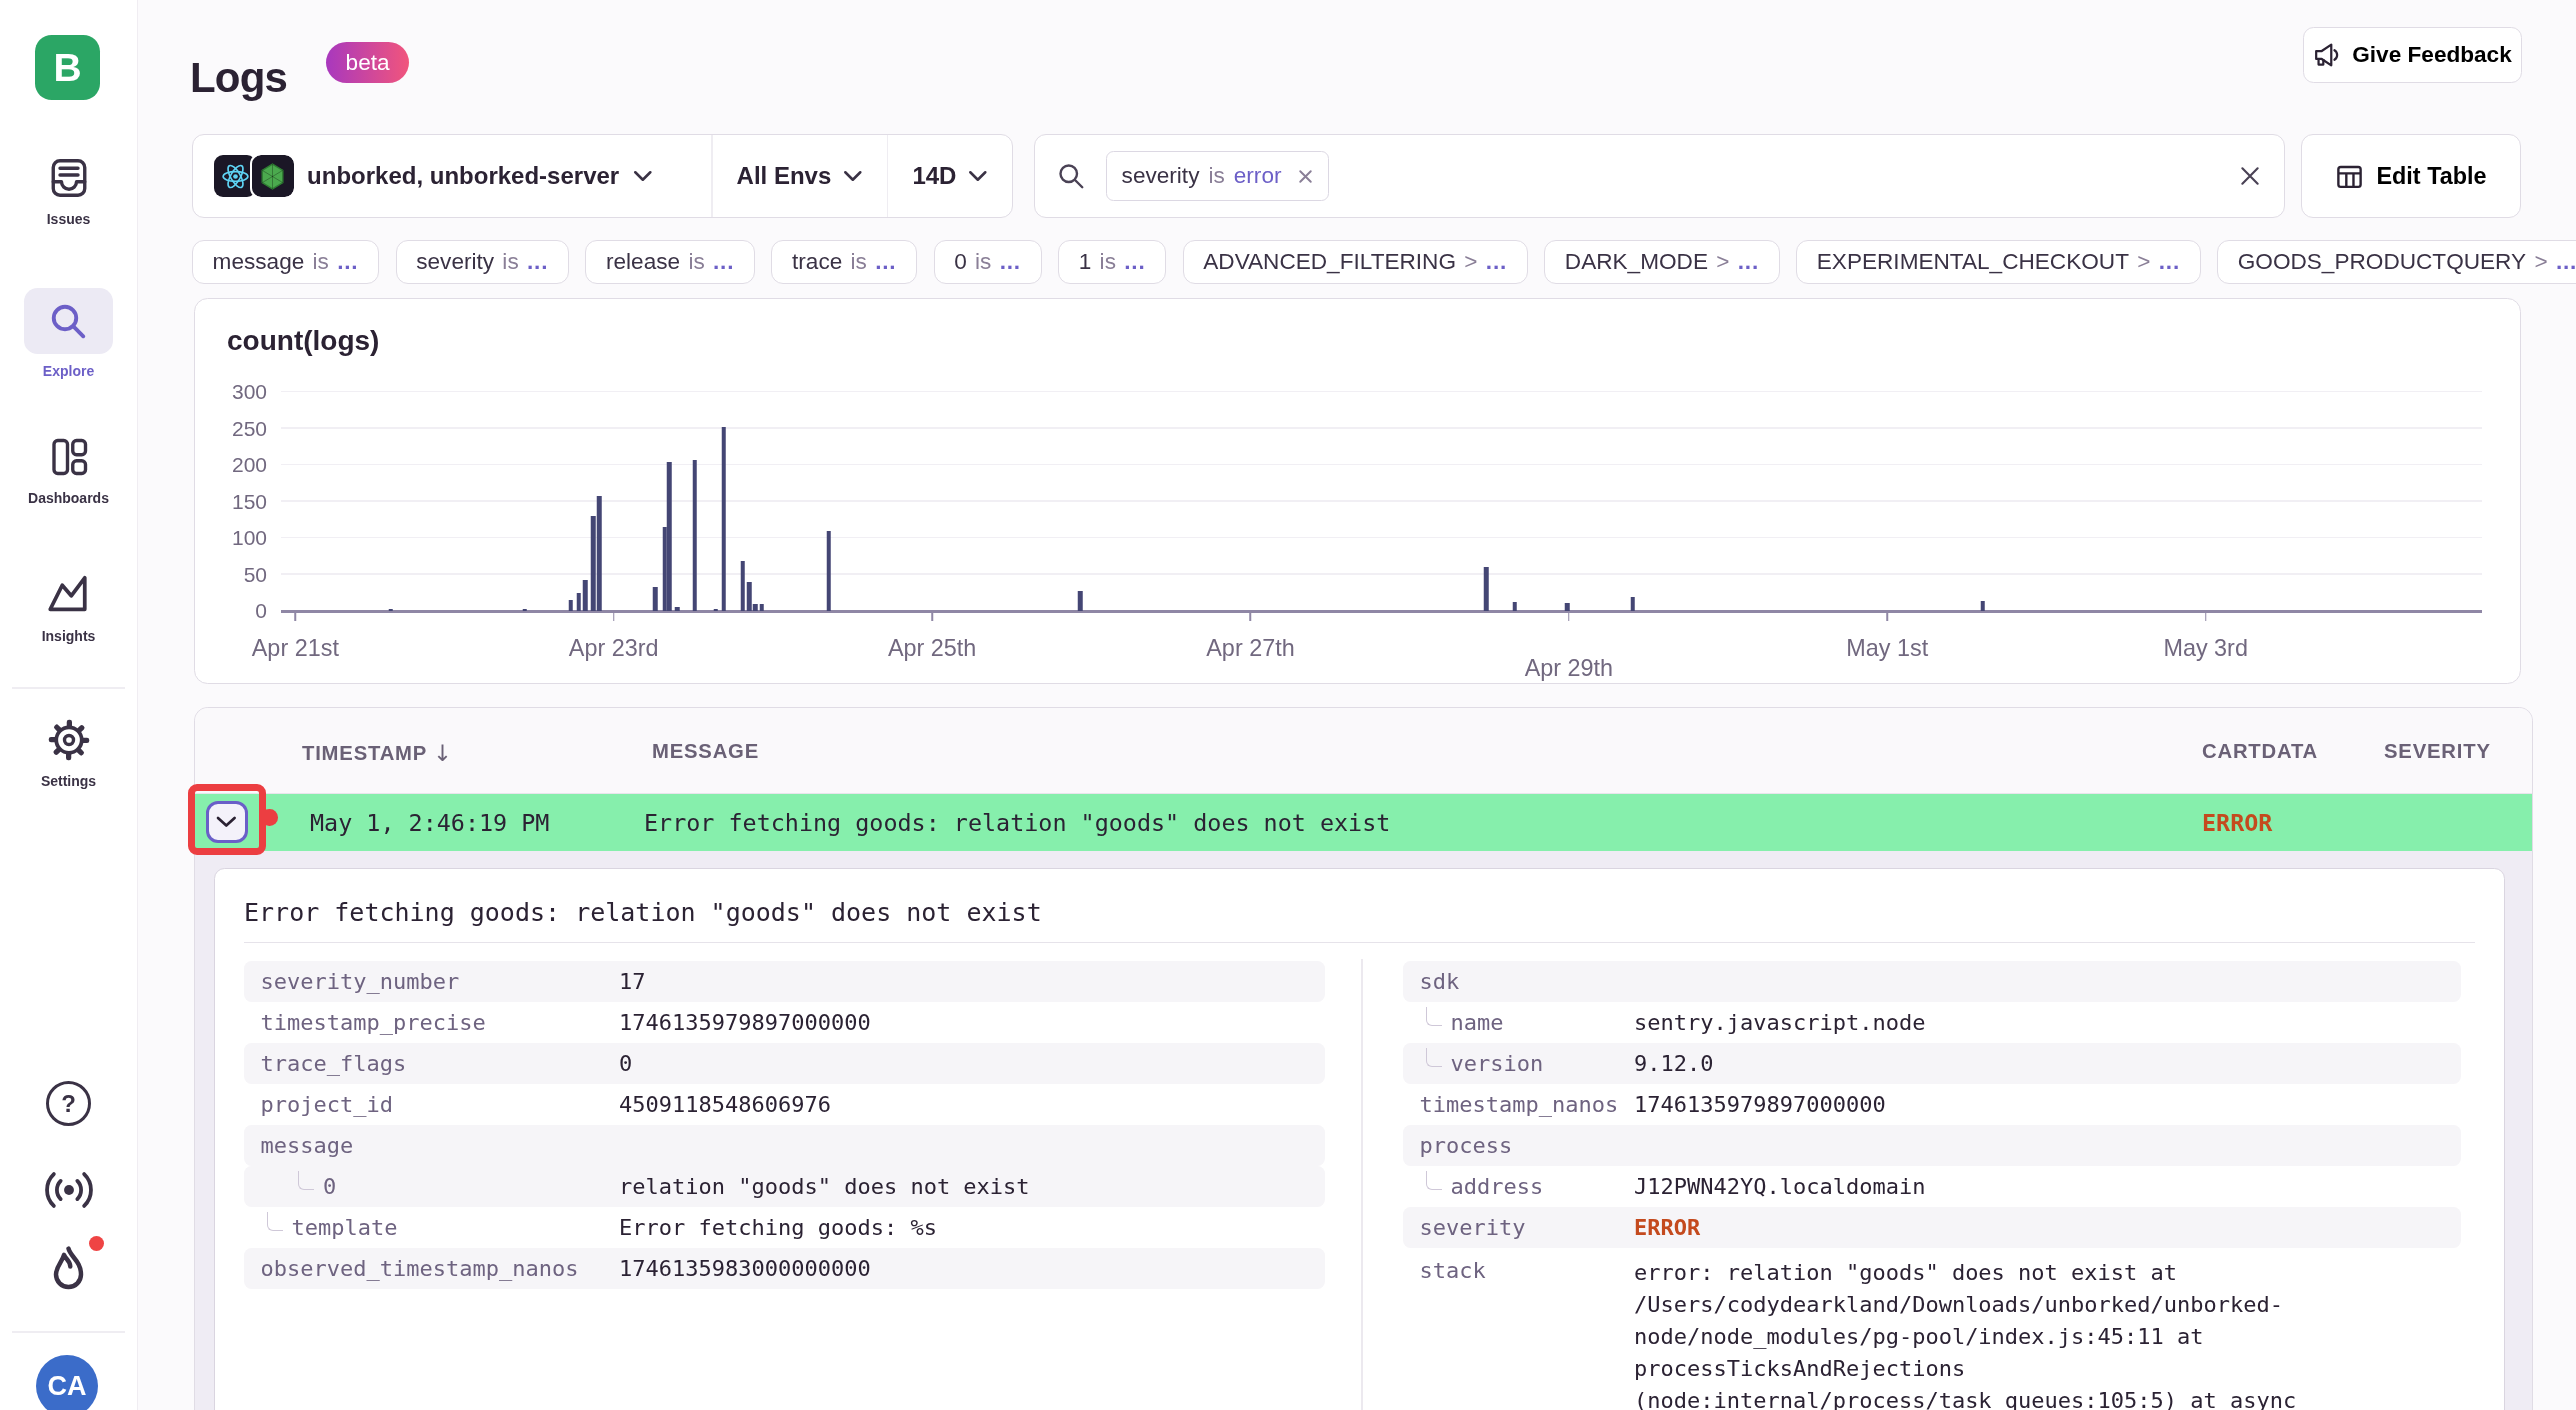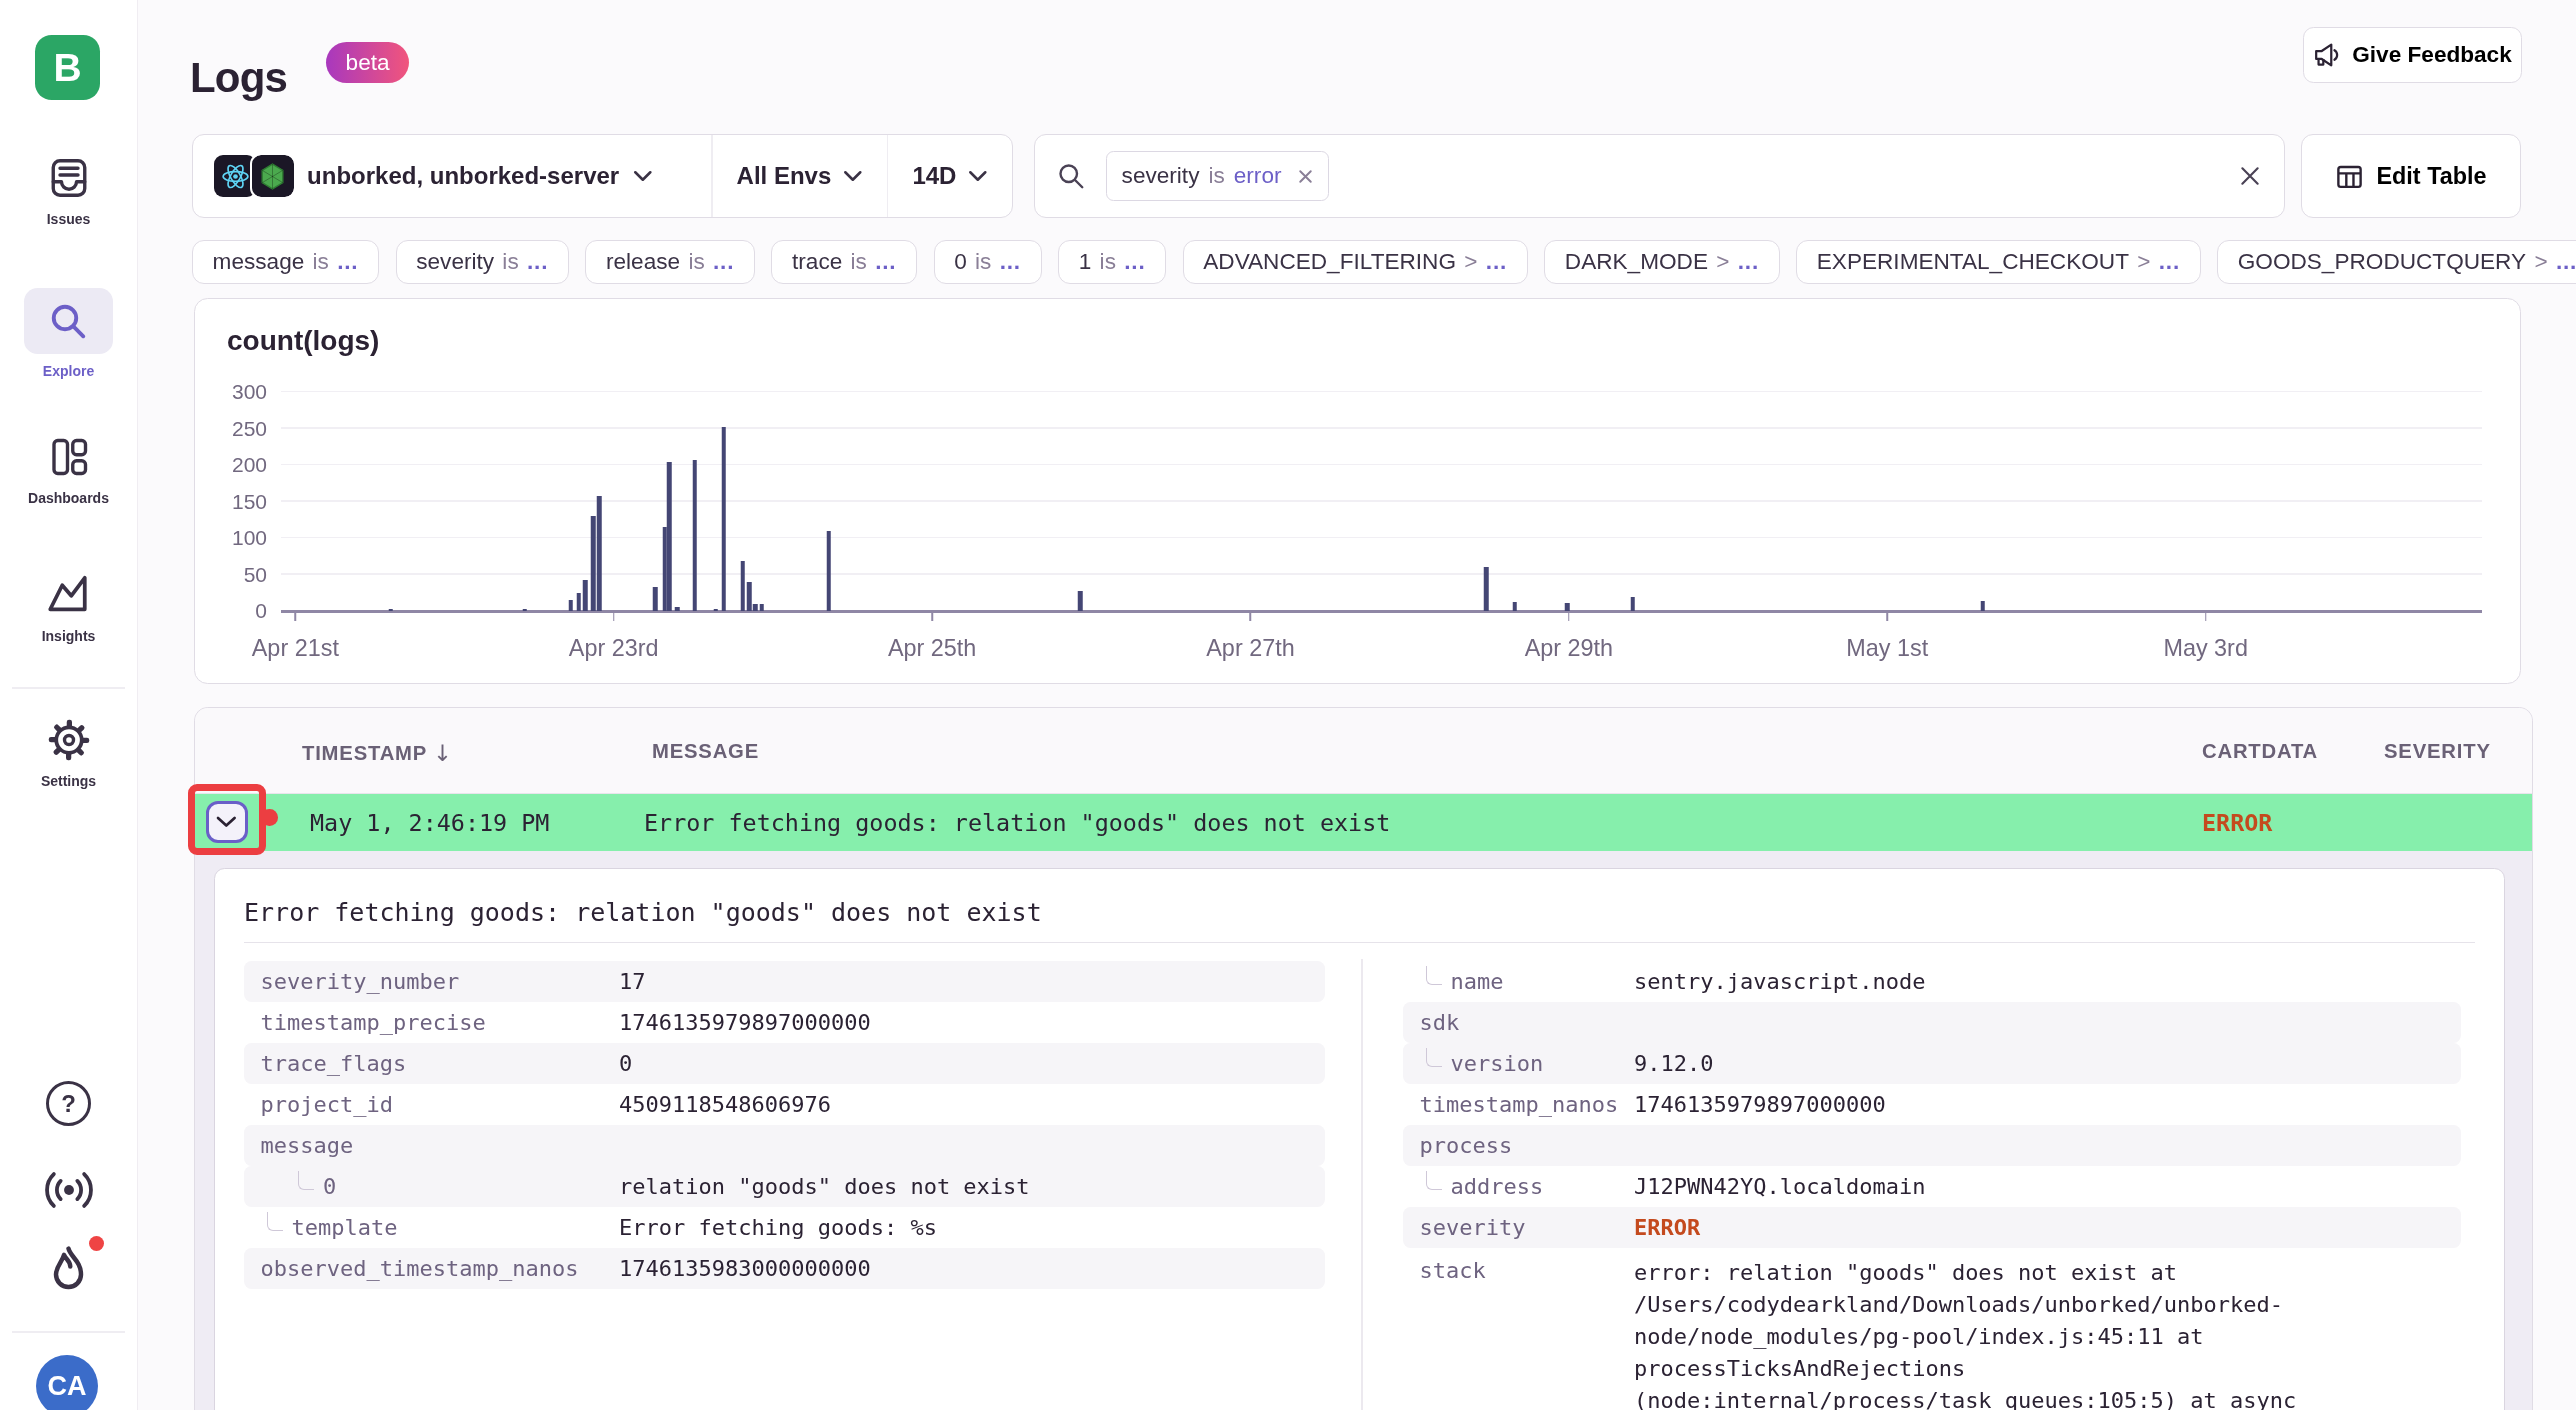--- a/index.html
+++ b/index.html
@@ -420,21 +420,21 @@
         <div class="bar" style="left: 77.319%; height: 10.2px;"></div>
         <div class="xtick" style="left: 0.651%;"></div>
         <div class="xlabel" style="left: 0.651%;">Apr 21st</div>
         <div class="xtick" style="left: 15.116%;"></div>
         <div class="xlabel" style="left: 15.116%;">Apr 23rd</div>
         <div class="xtick" style="left: 29.582%;"></div>
         <div class="xlabel" style="left: 29.582%;">Apr 25th</div>
         <div class="xtick" style="left: 44.048%;"></div>
         <div class="xlabel" style="left: 44.048%;">Apr 27th</div>
         <div class="xtick" style="left: 58.514%;"></div>
-        <div class="xlabel" style="left: 58.514%;">Apr 29th</div>
+        <div class="xlabel" style="left: 58.514%; margin-top: 20px;">Apr 29th</div>
         <div class="xtick" style="left: 72.979%;"></div>
         <div class="xlabel" style="left: 72.979%;">May 1st</div>
         <div class="xtick" style="left: 87.445%;"></div>
         <div class="xlabel" style="left: 87.445%;">May 3rd</div>
       </div>
   </section>
 
   <section class="table-card">
     <div class="thead" id="thead">
         <span class="th" data-i="0">
@@ -516,32 +516,32 @@
               <div class="kv-val">Error fetching goods: %s</div>
             </div>
             <div class="kv-row shaded">
               <div class="kv-key">
                 <span>observed_timestamp_nanos</span>
               </div>
               <div class="kv-val">1746135983000000000</div>
             </div>
           </div>
         <div class="kv-col kv-right" id="kv-right">
+            <div class="kv-row shaded">
+              <div class="kv-key">
+                <span>sdk</span>
+              </div>
+              <div class="kv-val"></div>
+            </div>
             <div class="kv-row ind1">
               <div class="kv-key">
                 <span class="tree"></span>
                 <span>name</span>
               </div>
               <div class="kv-val">sentry.javascript.node</div>
-            </div>
-            <div class="kv-row shaded">
-              <div class="kv-key">
-                <span>sdk</span>
-              </div>
-              <div class="kv-val"></div>
             </div>
             <div class="kv-row shaded ind1">
               <div class="kv-key">
                 <span class="tree"></span>
                 <span>version</span>
               </div>
               <div class="kv-val">9.12.0</div>
             </div>
             <div class="kv-row">
               <div class="kv-key">

